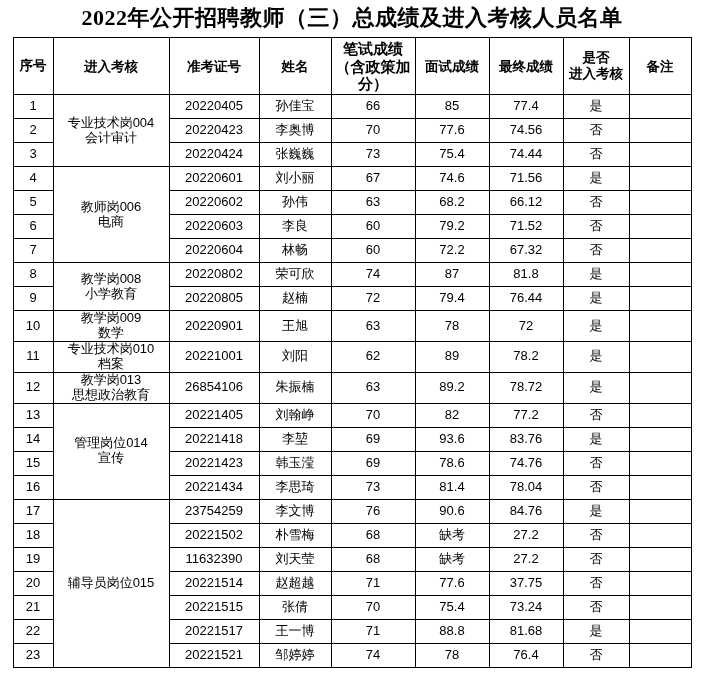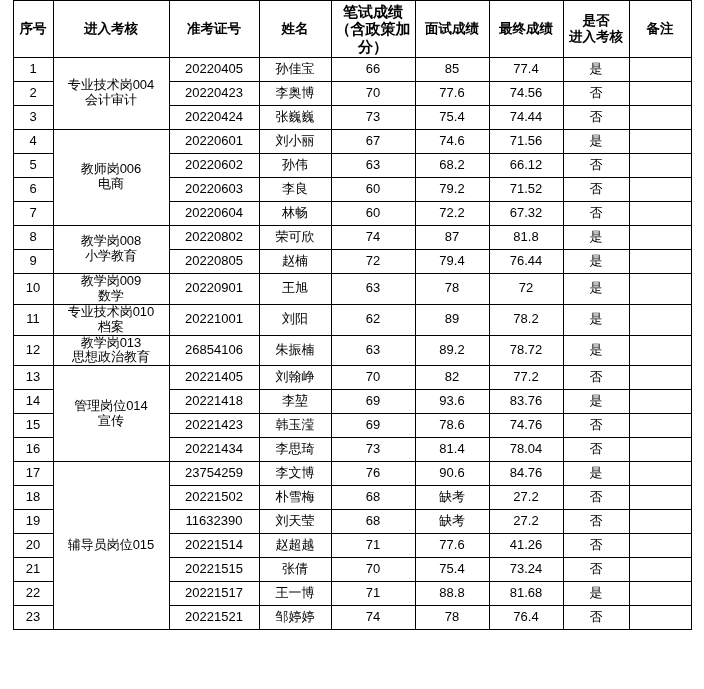--- a/index.html
+++ b/index.html
@@ -74,20 +74,21 @@
   }
   .two-line {
     line-height: 1.2;
   }
 </style>
 </head>
 <body>
 
 <div class="page">
 
+  <div class="doc-title">2022年公开招聘教师（三）总成绩及进入考核人员名单</div>
 
   <table class="roster">
     <colgroup>
       <col class="col-seq">
       <col class="col-post">
       <col class="col-ticket">
       <col class="col-name">
       <col class="col-written">
       <col class="col-interview">
       <col class="col-final">
@@ -341,21 +342,21 @@
           <td>27.2</td>
           <td>否</td>
           <td></td>
         </tr>
         <tr>
           <td>20</td>
           <td>20221514</td>
           <td>赵超越</td>
           <td>71</td>
           <td>77.6</td>
-          <td>41.26</td>
+          <td>37.75</td>
           <td>否</td>
           <td></td>
         </tr>
         <tr>
           <td>21</td>
           <td>20221515</td>
           <td>张倩</td>
           <td>70</td>
           <td>75.4</td>
           <td>73.24</td>

